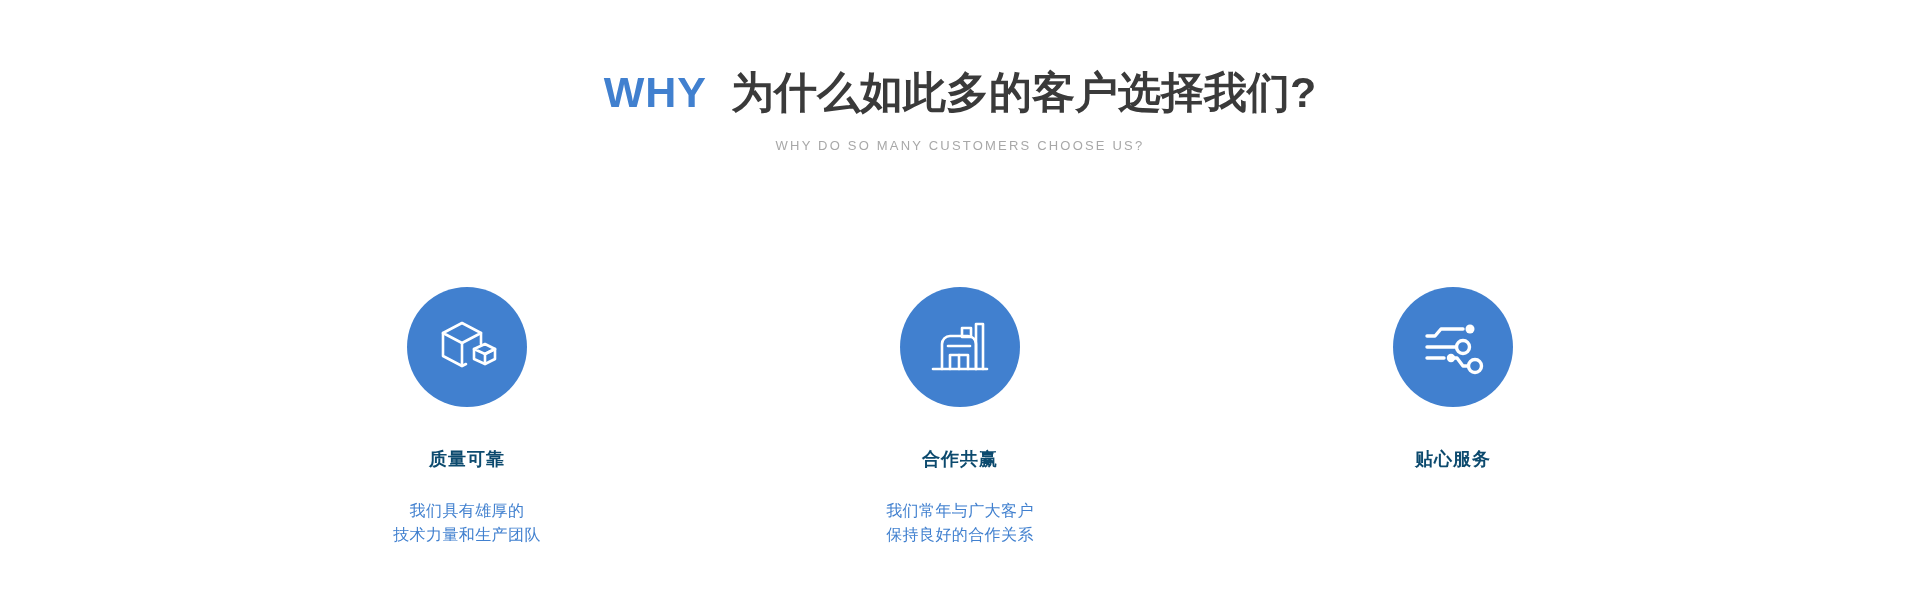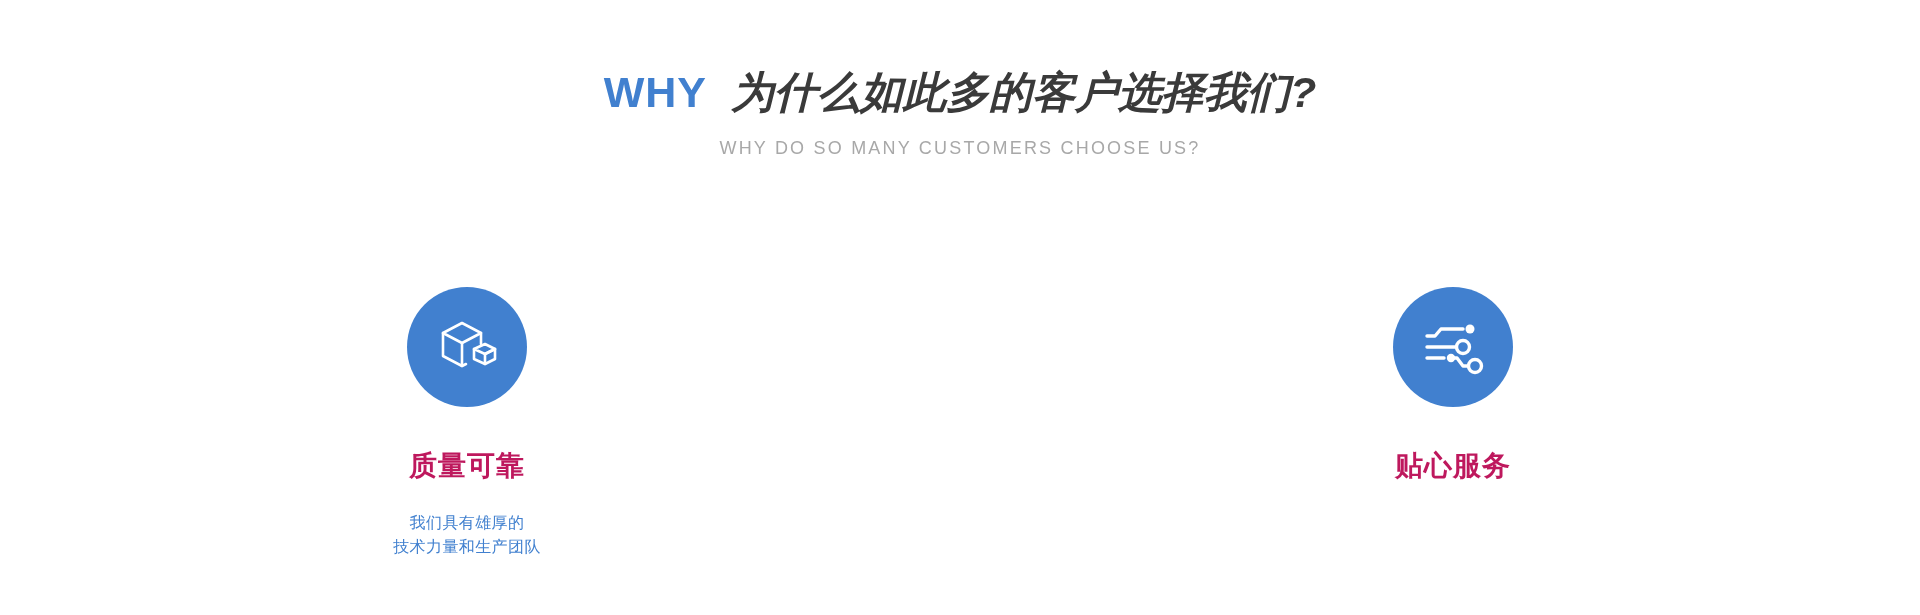--- a/index.html
+++ b/index.html
@@ -16,25 +16,25 @@
     position:absolute; top:66px; left:0; width:1920px; text-align:center;
   }
   .headline {
     font-size:43px; font-weight:bold; line-height:1.25;
     color:#3a3a3a; white-space:nowrap;
   }
   .headline .why {
     color:#4180cf; letter-spacing:1px; margin-right:24px;
     font-weight:bold;
   }
-  .headline .cn { letter-spacing:0px;font-style:italic; }
+  .headline .cn { letter-spacing:0px; }
 
   .subline {
     margin-top:18px;
-    font-size:18px; color:#a8a8a8; font-weight:normal;
+    font-size:13px; color:#a8a8a8; font-weight:normal;
     letter-spacing:2.2px; white-space:nowrap;
   }
 
   
   .features {
     position:absolute; top:287px; left:303px;
     width:1314px;
     display:flex; flex-direction:row; justify-content:space-between;
   }
   .feature {
@@ -43,21 +43,21 @@
   .circle {
     width:120px; height:120px; border-radius:50%;
     background:#4180cf;
     display:flex; align-items:center; justify-content:center;
     flex:0 0 auto;
   }
   .circle svg { display:block; }
 
   .feature-title {
     margin-top:42px;
-    font-size:28px; font-weight:bold; color:#be185d;
+    font-size:18px; font-weight:bold; color:#0c4a6e;
     letter-spacing:1px; line-height:1.2; white-space:nowrap;
   }
   .feature-desc {
     margin-top:28px;
     font-size:16px; color:#4180cf; line-height:1.55;
     text-align:center; letter-spacing:0.4px;
   }
   .feature-desc span { display:block; white-space:nowrap; }
 </style>
 </head>
@@ -89,20 +89,40 @@
           </svg>
         </span>
       </div>
       <div class="feature-title">质量可靠</div>
       <div class="feature-desc">
         <span>我们具有雄厚的</span>
         <span>技术力量和生产团队</span>
       </div>
     </div>
 
+    <div class="feature">
+      <div class="circle">
+        <span>
+          <svg width="62" height="62" viewBox="0 0 62 62" fill="none" stroke="#ffffff" stroke-width="2.6" stroke-linecap="round" stroke-linejoin="round">
+            <line x1="4" y1="53" x2="58" y2="53"></line>
+            <path d="M13 53 V28 a8 8 0 0 1 8 -8 H39 a8 8 0 0 1 8 8 V53"></path>
+            <line x1="19" y1="30" x2="41" y2="30"></line>
+            <polyline points="21,53 21,39 39,39 39,53"></polyline>
+            <line x1="30" y1="39" x2="30" y2="53"></line>
+            <rect x="33" y="12" width="9" height="9"></rect>
+            <polyline points="47,53 47,8 54,8 54,53"></polyline>
+          </svg>
+        </span>
+      </div>
+      <div class="feature-title">合作共赢</div>
+      <div class="feature-desc">
+        <span>我们常年与广大客户</span>
+        <span>保持良好的合作关系</span>
+      </div>
+    </div>
 
     <div class="feature">
       <div class="circle">
         <span>
           <svg width="62" height="62" viewBox="0 0 62 62" fill="none" stroke="#ffffff" stroke-width="3.4" stroke-linecap="round" stroke-linejoin="round">
             <path d="M5 20 H13 l6 -7 H41"></path>
             <circle cx="48" cy="13" r="4.5" fill="#ffffff" stroke="none"></circle>
             <path d="M5 31 H33"></path>
             <circle cx="41" cy="31" r="6.5"></circle>
             <path d="M5 42 H22"></path>

